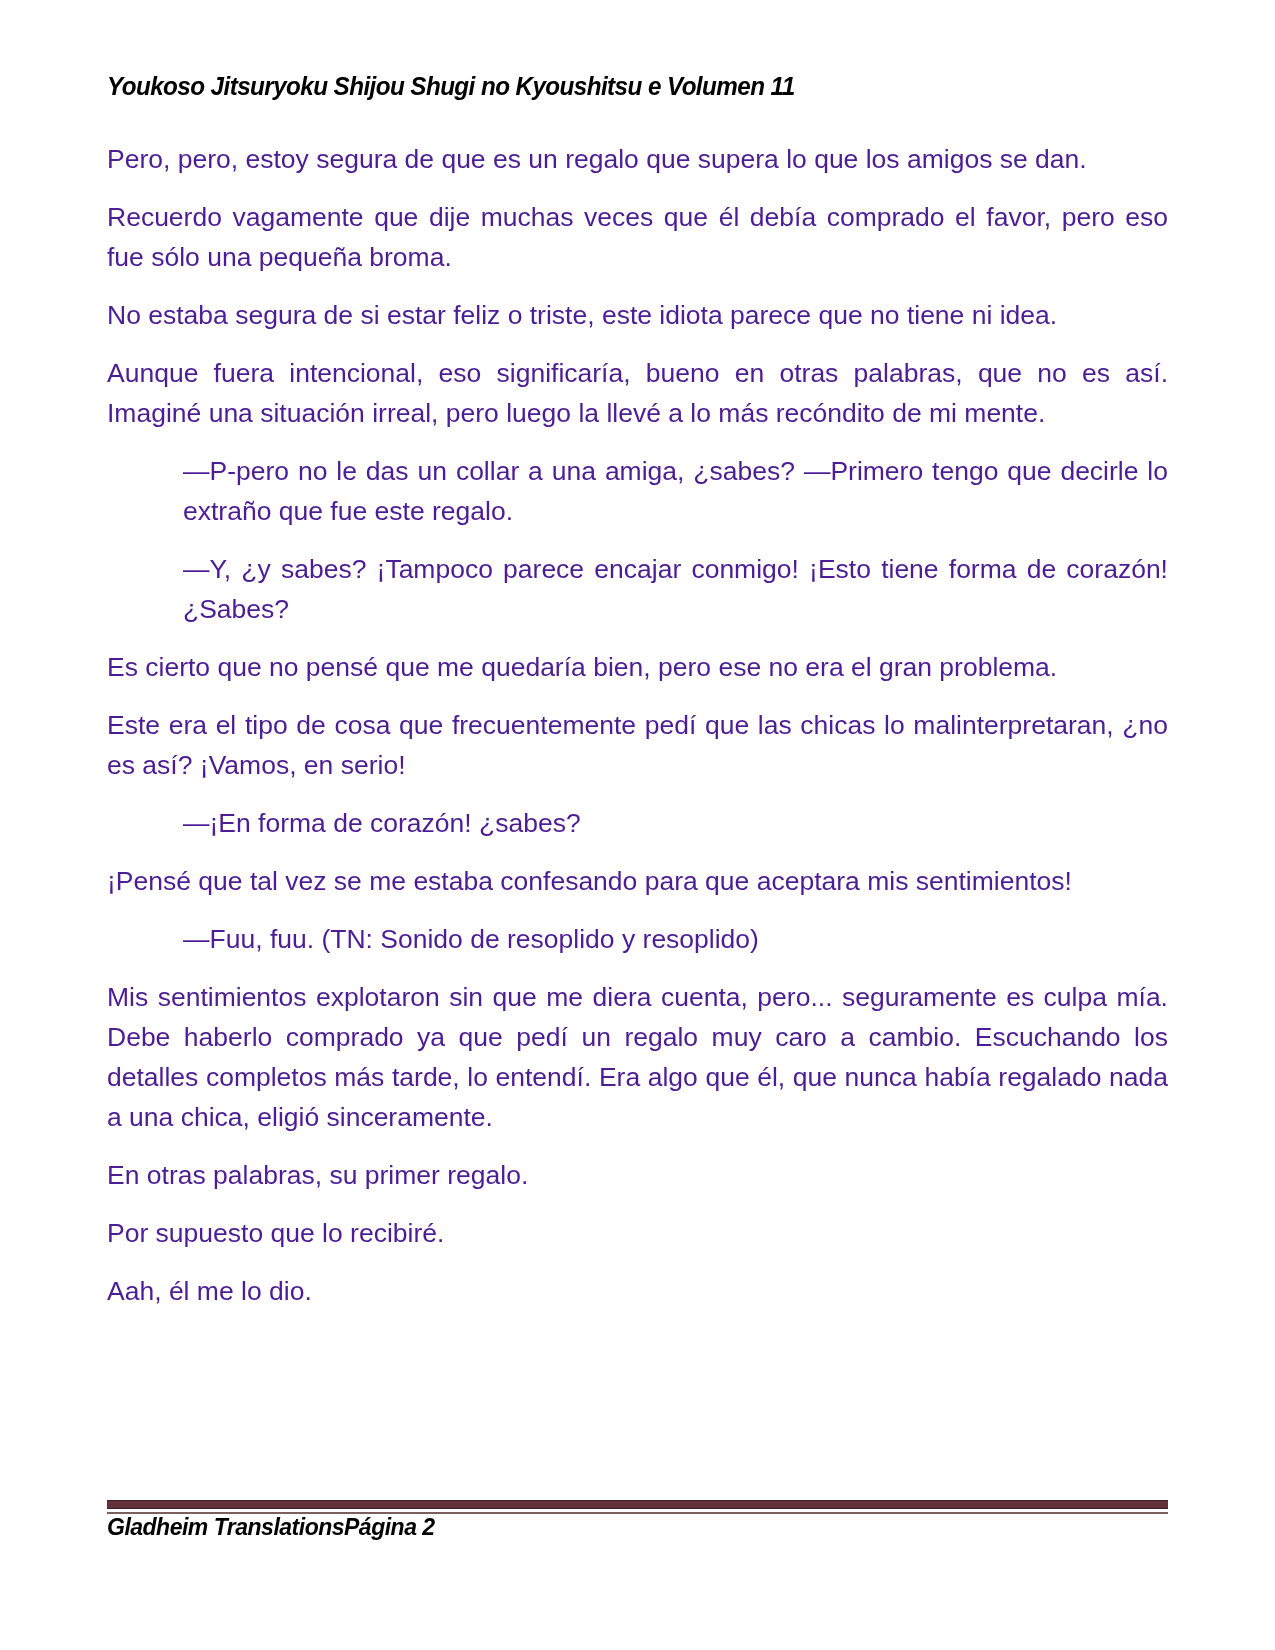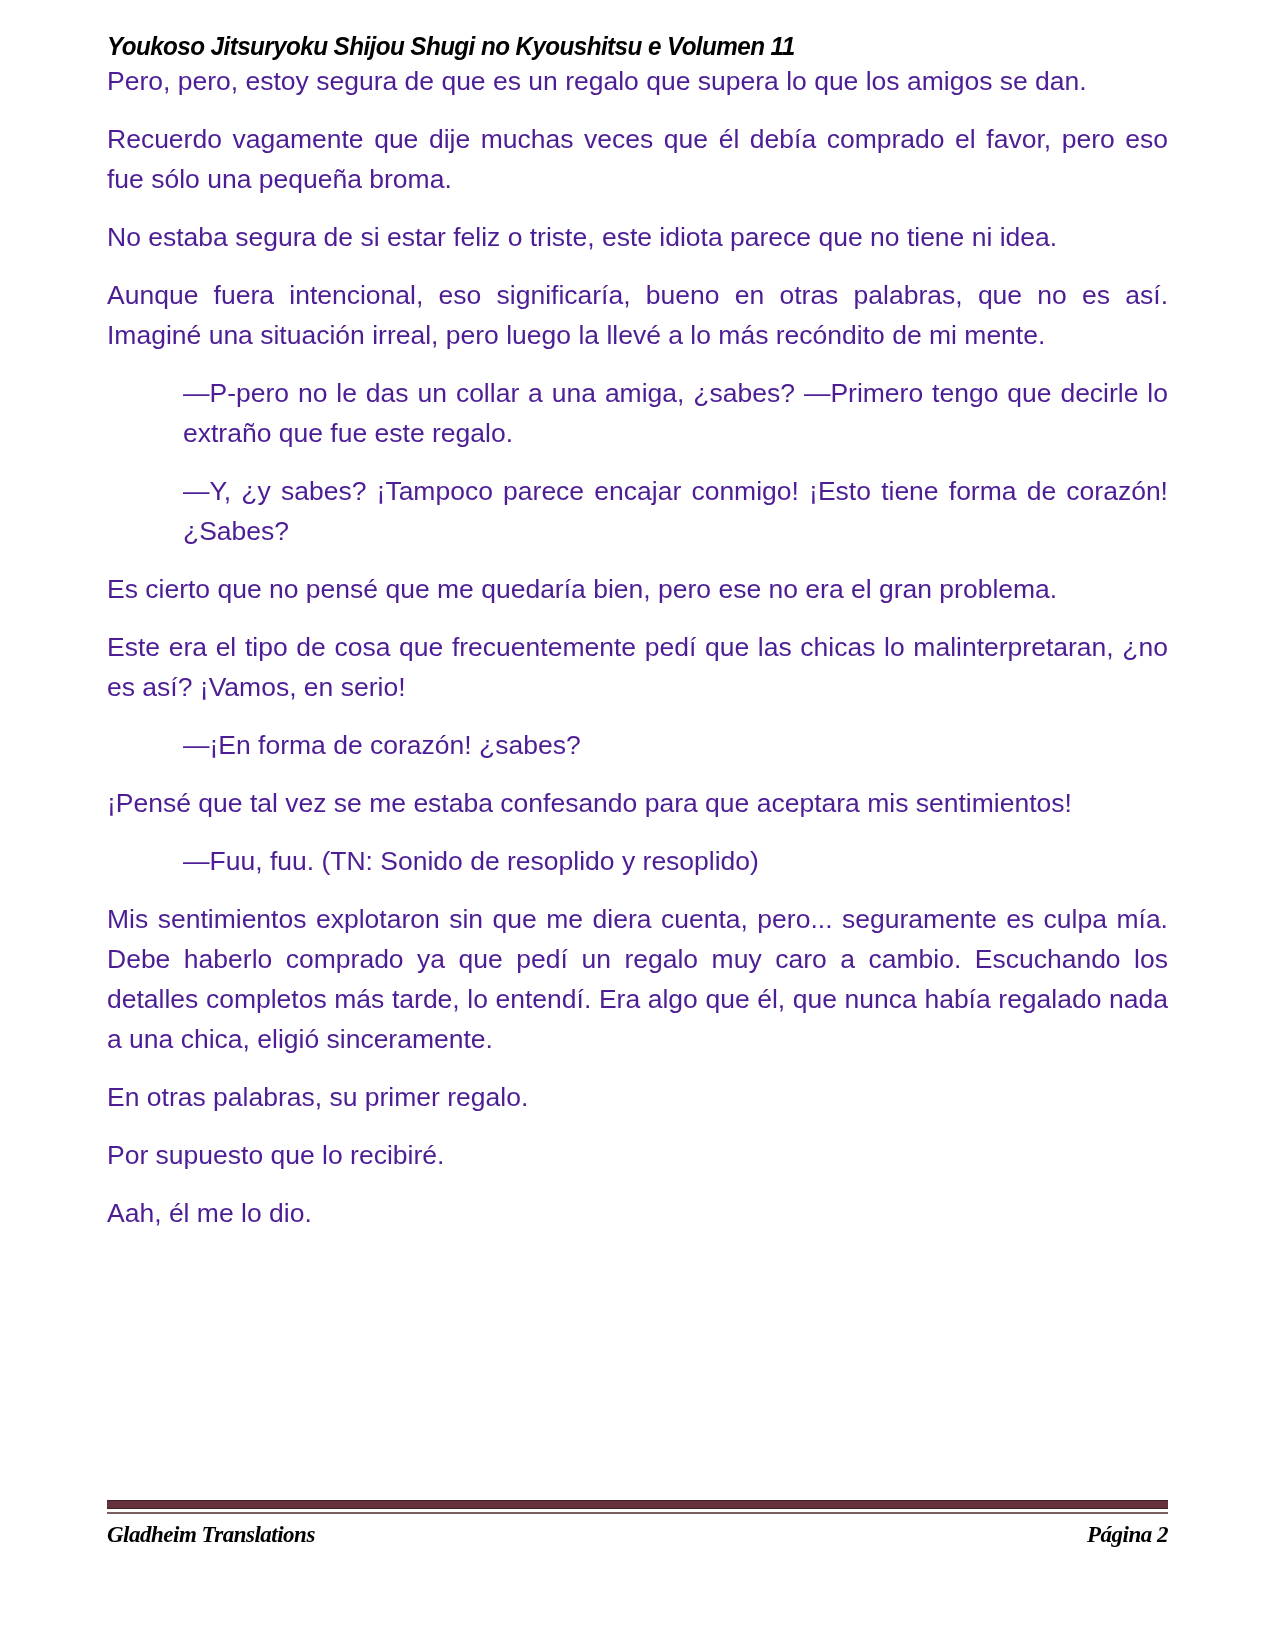--- a/index.html
+++ b/index.html
@@ -16,21 +16,22 @@
     font-family: "Liberation Sans", sans-serif;
     color: #000000;
   }
   .margins {
     position: absolute;
     left: 107px;
     width: 1061px;
     top: 0;
   }
   .doc-header {
-    padding-top: 32px;
+    padding-top: 72px;
+    margin-bottom: 38px;
   }
   .doc-title {
     font-family: "Liberation Sans", sans-serif;
     font-size: 25px;
     font-weight: 700;
     font-style: italic;
     letter-spacing: -0.6px;
     transform: scaleX(0.97);
     transform-origin: left center;
     white-space: nowrap;
@@ -54,24 +55,21 @@
   }
   .sep-thick {
     height: 7px;
     border-top: 1px solid #3f2026;
     border-bottom: 1px solid #3f2026;
   }
   .sep-gap { height: 3px; background: #ffffff; }
   .sep-thin { height: 2px; }
   .footer-row {
     display: flex;
-    justify-content: space-between;
     align-items: baseline;
-    padding-top: 8px;
-    font-family: Liberation Serif, serif;
   }
   .footer-text {
     font-size: 23px;
     font-weight: 700;
     font-style: italic;
     letter-spacing: -0.5px;
     color: #000000;
     white-space: nowrap;
   }
 </style>

